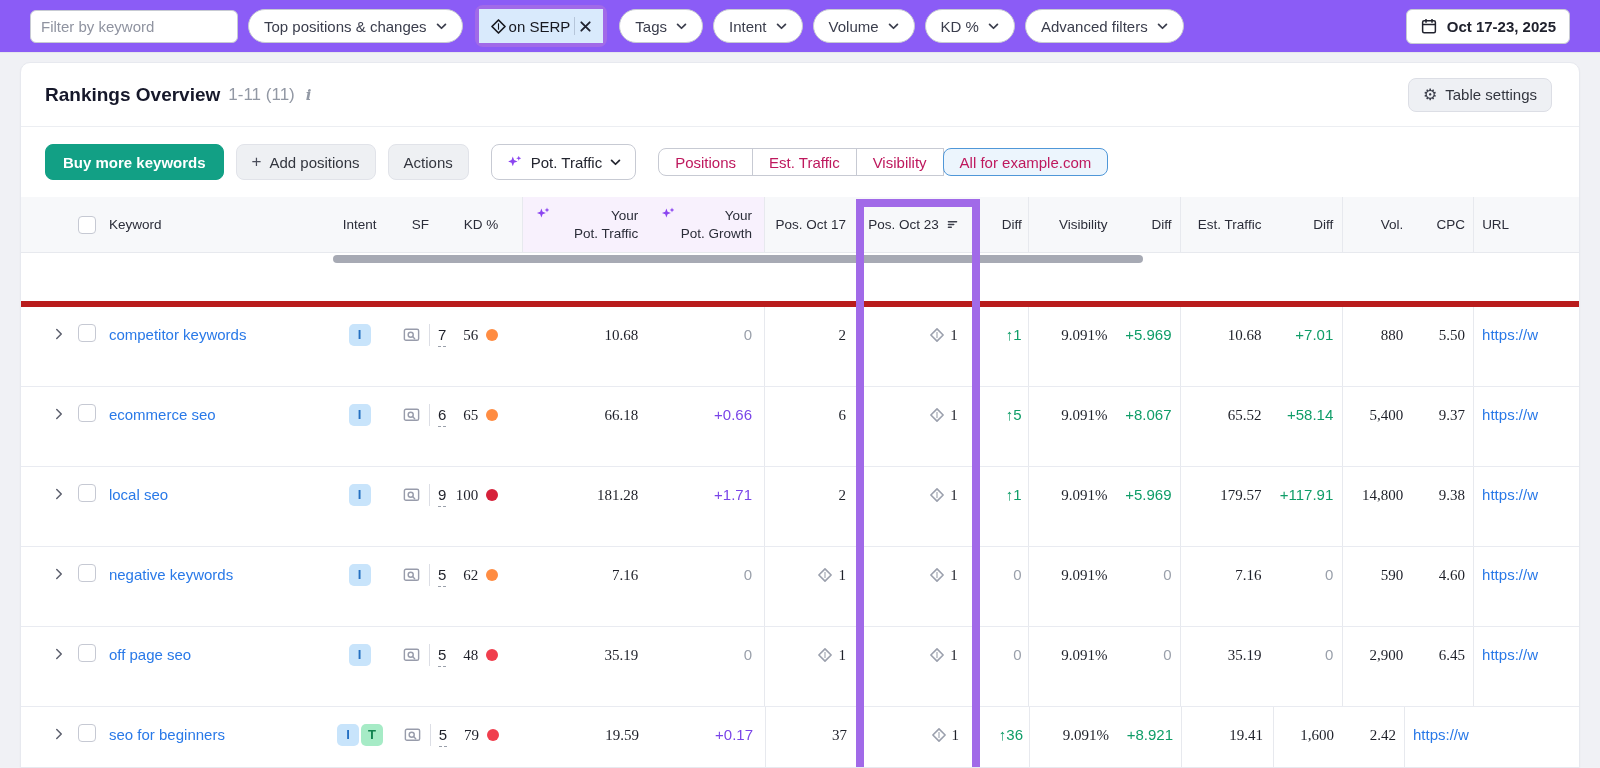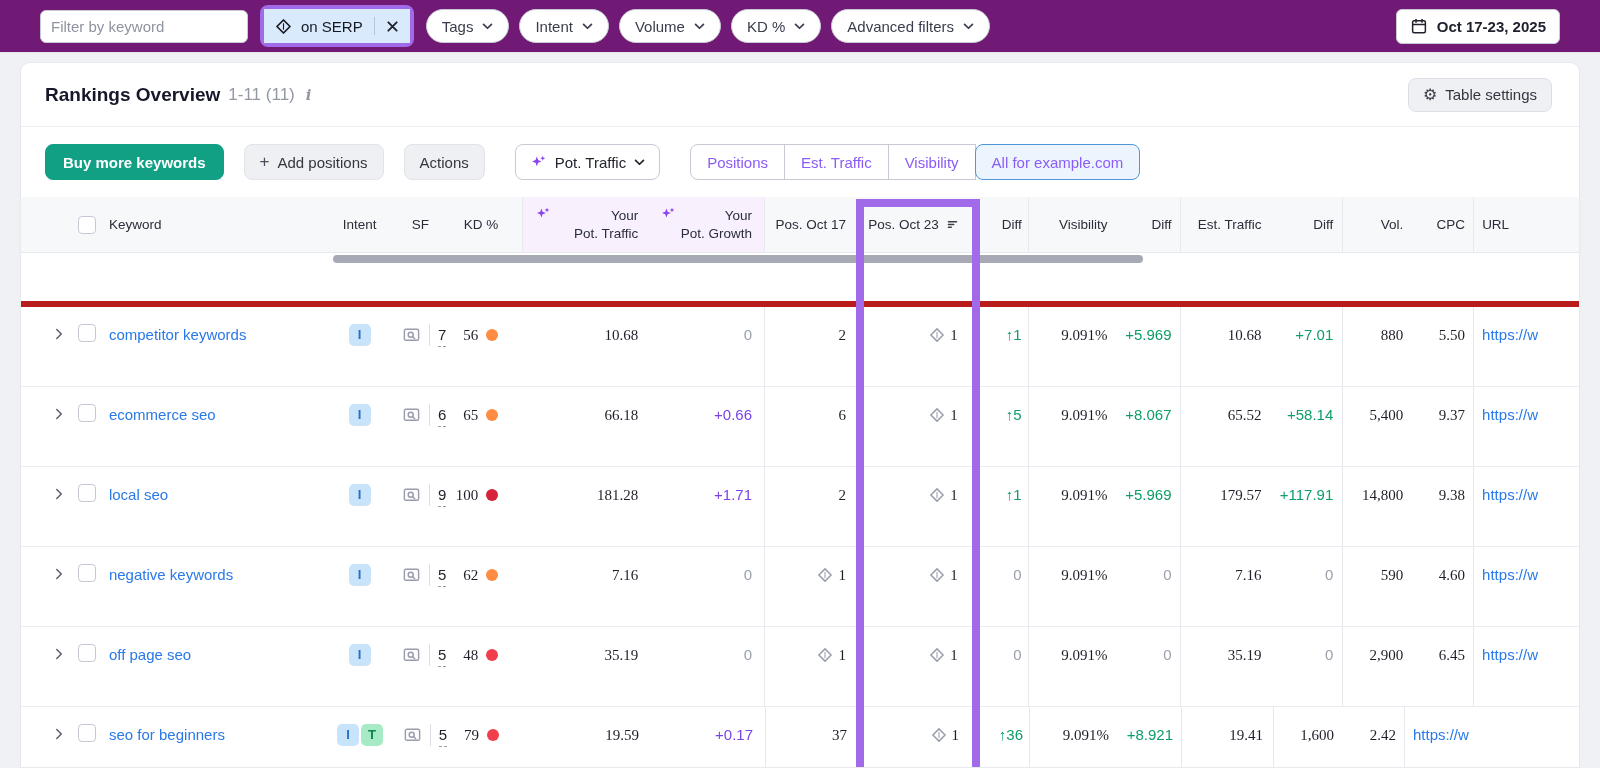--- a/index.html
+++ b/index.html
@@ -5,43 +5,43 @@
   * { box-sizing: border-box; margin: 0; padding: 0; }
   html,body { width:1600px; height:768px; }
   body {
     font-family: "Liberation Sans", sans-serif;
     background:#f0f1f5; overflow:hidden; color:#20222e;
   }
   .page { position:relative; width:1600px; height:768px; }
 
   
   .topbar {
-    height:53px; background:#701a75; border-bottom:1px solid #e4e6ec;
-    display:flex; align-items:center; padding:0 40px; gap:10px;
+    height:53px; background:#8b5cf6; border-bottom:1px solid #e4e6ec;
+    display:flex; align-items:center; padding:0 30px; gap:10px;
   }
   .search-box {
     width:208px; height:33px; background:#fff; border:1px solid #c7cad3;
     border-radius:6px; display:flex; align-items:stretch; overflow:hidden;
   }
   .search-input {
     flex:1; border:none; outline:none; background:transparent;
     font:15px "Liberation Sans", sans-serif; color:#33363f; padding:0 10px;
   }
   .search-input::placeholder { color:#8f93a0; }
   .pill {
     height:34px; border:1px solid #c7cad3; border-radius:17px; background:#fff;
     display:flex; align-items:center; gap:9px; padding:0 15px;
     font-size:15px; color:#3a3d4c; cursor:pointer; white-space:nowrap;
   }
   .serp-outline {
     border:4px solid #a16ae8; border-radius:8px; display:flex; margin:0 2px;
   }
   .serp-chip {
     height:34px; background:#d9eafc; display:flex; align-items:center;
-    gap:9px; padding:0 11px; font-size:15px; font-weight:500; color:#17181f;
+    gap:2px; padding:0 11px; font-size:15px; font-weight:500; color:#17181f;
   }
   .chip-divider { width:1px; height:18px; background:#b6c6da; margin:0 2px; }
   .chip-close { display:flex; align-items:center; cursor:pointer; }
   .date-btn {
     margin-left:auto; height:35px; border:1px solid #c7cad3; border-radius:6px;
     background:#fff; display:flex; align-items:center; gap:9px; padding:0 13px;
     font-size:15px; font-weight:700; color:#20222e; cursor:pointer; white-space:nowrap;
   }
 
   
@@ -61,31 +61,31 @@
     color:#9298a4; margin-left:11px; font-size:15px; cursor:pointer;
   }
   .settings-btn {
     margin-left:auto; height:34px; background:#eef0f4; border:1px solid #dcdee5;
     border-radius:8px; display:flex; align-items:center; gap:8px; padding:0 14px;
     font-size:15px; color:#33363f; cursor:pointer;
   }
   .gear { font-size:16px; color:#3c3f4c; line-height:1; }
 
   
-  .toolbar { height:70px; display:flex; align-items:center; padding:0 24px; gap:20px; }
+  .toolbar { height:70px; display:flex; align-items:center; padding:0 24px; gap:12px; }
   .btn { height:36px; border-radius:8px; display:flex; align-items:center; gap:8px;
          font-size:15px; cursor:pointer; white-space:nowrap; }
   .btn-green { background:#12a085; border:1px solid #12a085; color:#fff; font-weight:700; padding:0 17px; }
   .btn-gray  { background:#eef0f3; border:1px solid #e1e3e9; color:#33363f; font-weight:500; padding:0 15px; }
   .btn-white { background:#fff; border:1px solid #c7cad3; color:#23252f; font-weight:500; padding:0 14px; margin-left:10px; }
   .plus { font-size:17px; color:#4a4d5a; }
   .segmented { display:flex; margin-left:10px; }
   .seg {
-    height:36px; padding:0 16px; border:1px solid #c7cad3; margin-left:-1px;
-    background:#fff; font-size:15px; color:#8b5cf6; display:flex; align-items:center;
+    height:28px; padding:0 16px; border:1px solid #c7cad3; margin-left:-1px;
+    background:#fff; font-size:15px; color:#be185d; display:flex; align-items:center;
     cursor:pointer; position:relative; white-space:nowrap;
   }
   .seg:first-child { border-radius:8px 0 0 8px; margin-left:0; }
   .seg:last-child  { border-radius:0 8px 8px 0; }
   .seg.active { border:1px solid #4f97d8; background:#ecf5fd; z-index:2; border-radius:8px; }
 
   
   .thead {
     height:56px; background:#f7f8fa; display:flex; padding-left:24px;
     border-bottom:1px solid #e7e9ee; position:relative;
@@ -147,20 +147,26 @@
 <body>
 
 <div class="page">
 
   <div class="topbar">
     <div class="search-box">
       <input class="search-input" placeholder="Filter by keyword" style="">
 
     </div>
 
+    <div class="pill">
+      <span>Top positions &amp; changes</span>
+      <svg viewBox="0 0 12 8" width="11" height="7" fill="none" stroke="#3a3d4c" stroke-width="2" stroke-linecap="round" stroke-linejoin="round">
+          <path d="M1.5 1.5 L6 6 L10.5 1.5"></path>
+        </svg>
+    </div>
 
     <div class="serp-outline">
       <div class="serp-chip">
         <svg viewBox="0 0 24 24" width="17" height="17">
             <path d="M12 2.8 L21.2 12 L12 21.2 L2.8 12 Z" fill="none" stroke="#17181f" stroke-width="2.4" stroke-linejoin="round"></path>
             <path d="M12 7.5 L12 16.5" stroke="#17181f" stroke-width="1.6"></path>
           </svg>
         <span>on SERP</span>
         <span class="chip-divider"></span>
         <span class="chip-close">

